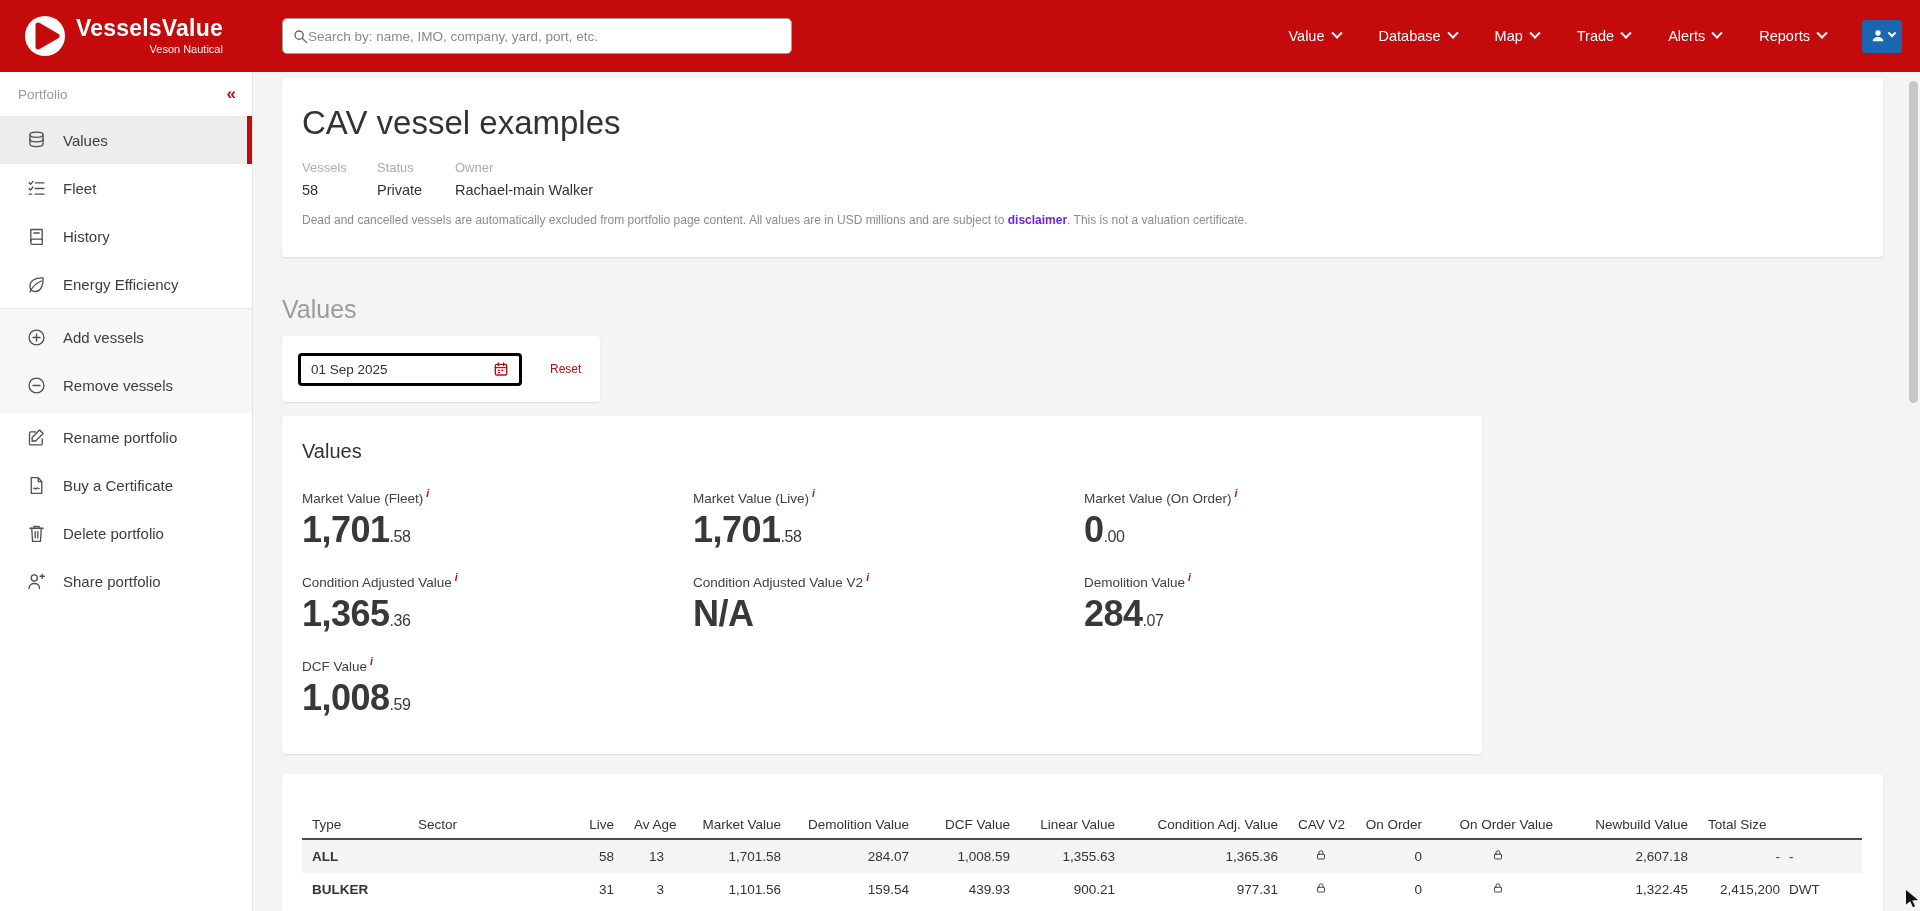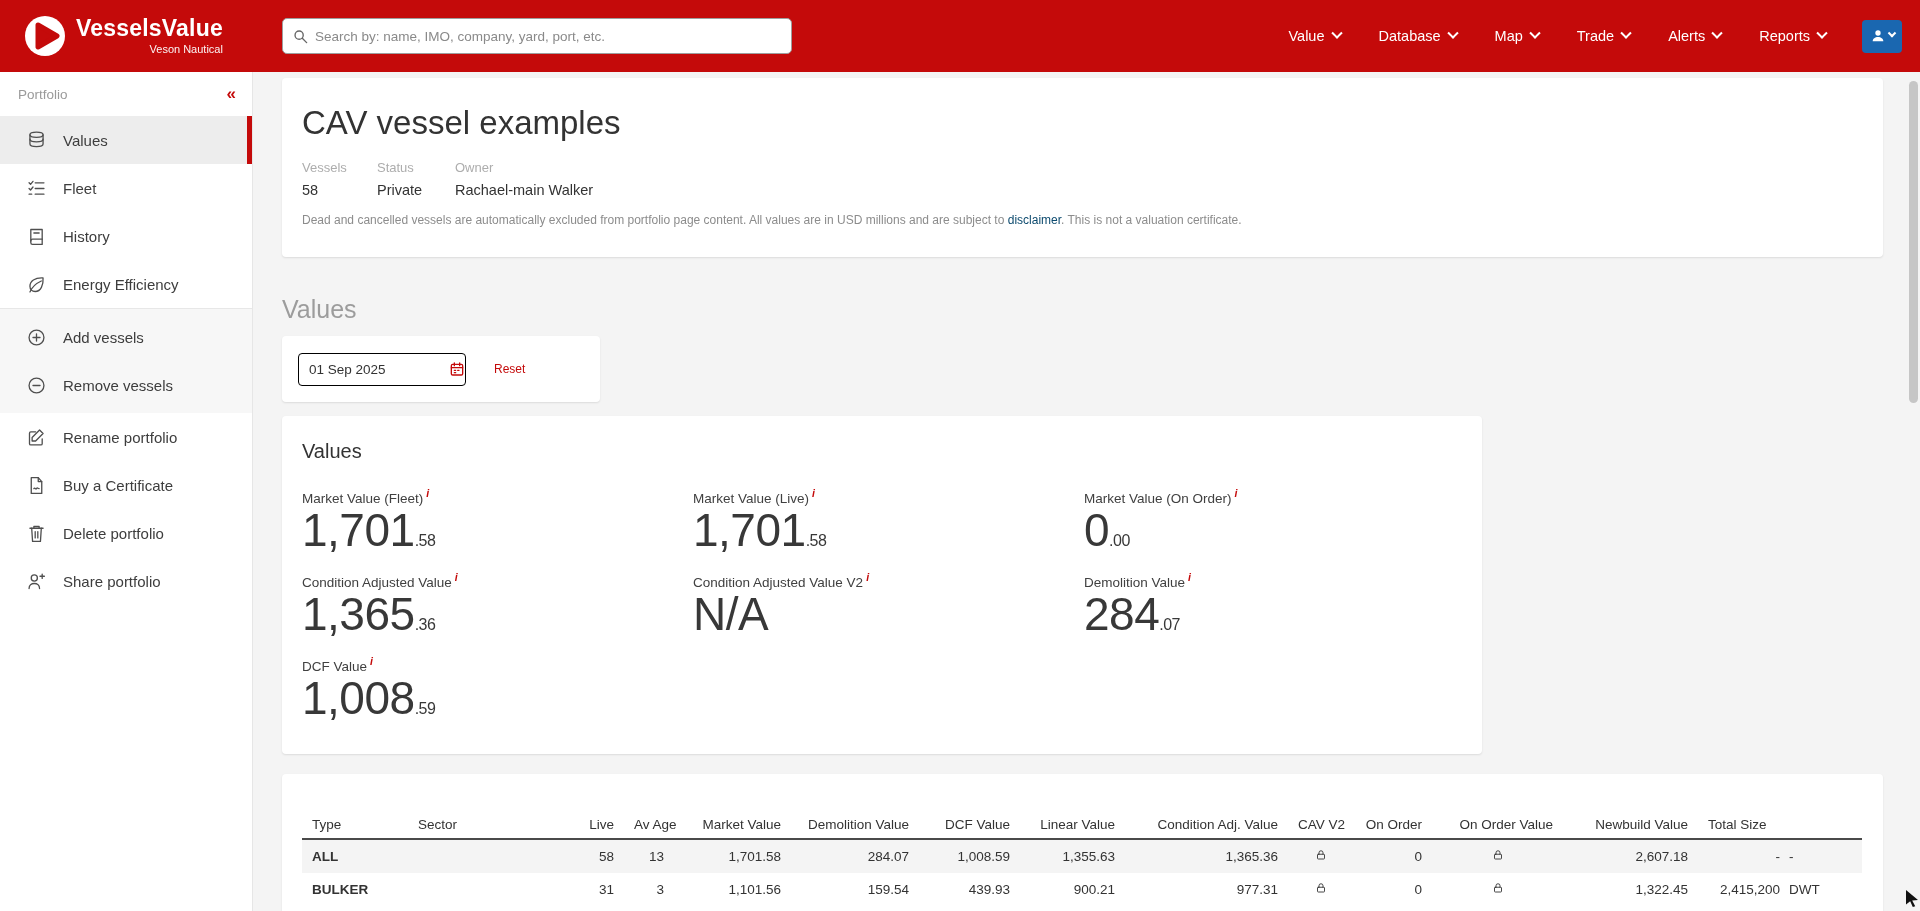--- a/index.html
+++ b/index.html
@@ -17,21 +17,21 @@
     background: #c40a0a; display: flex; align-items: center; z-index: 50;
   }
   .brand { display: flex; align-items: center; gap: 10px; padding-left: 24px; min-width: 250px; }
   .brand-icon { width: 42px; height: 42px; }
   .brand-text { color: #fff; line-height: 1; }
   .brand-name { font-size: 23px; font-weight: 700; letter-spacing: 0.2px; }
   .brand-sub { font-size: 11px; font-weight: 400; text-align: right; margin-top: 4px; opacity: 0.95; }
 
   .searchbox {
     margin-left: 32px; width: 510px; height: 36px; background: #fff;
-    border-radius: 5px; display: flex; align-items: center; padding: 0 10px; gap: 7px;
+    border-radius: 5px; display: flex; align-items: center; padding: 0 10px; 
     border: 1px solid #9e9e9e;
   }
   .searchbox input {
     border: none; outline: none; flex: 1; font-size: 13.5px; color: #333;
     font-family: inherit; background: transparent;
   }
   .searchbox input::placeholder { color: #8a8a8a; }
 
   .topnav { margin-left: auto; display: flex; align-items: center; gap: 38px; }
   .nav-item { display: flex; align-items: center; gap: 8px; color: #fff; font-size: 14.5px; cursor: pointer; }
@@ -69,43 +69,43 @@
 
   .title-card { margin-top: 6px; height: 179px; padding: 24px 20px 0 20px; }
   .page-title { font-size: 33px; font-weight: 500; color: #333; line-height: 42px; }
   .meta-row { display: flex; margin-top: 16px; }
   .meta-col { margin-right: 0; }
   .meta-col.c1 { width: 75px; }
   .meta-col.c2 { width: 78px; }
   .meta-label { font-size: 13px; color: #adadad; margin-bottom: 7px; }
   .meta-value { font-size: 14.5px; color: #333; }
   .disclaimer { margin-top: 15px; font-size: 12px; color: #8c8c8c; }
-  .disclaimer .dlink { color: #0c4a6e; font-weight: 400; cursor: pointer; }
+  .disclaimer .dlink { color: #6d28d9; font-weight: 700; cursor: pointer; }
 
   .section-heading { margin: 38px 0 12px 0; font-size: 25px; font-weight: 400; color: #9c9c9c; }
 
   .filter-card { width: 318px; height: 66px; display: flex; align-items: center; padding: 0 16px; gap: 28px; }
   .date-input {
-    width: 168px; height: 33px; border: 1px solid #000000; border-radius: 4px;
+    width: 224px; height: 33px; border: 3px solid #000000; border-radius: 4px;
     display: flex; align-items: center; padding: 0 10px;
   }
   .date-input input {
     border: none; outline: none; width: 140px; font-size: 13.5px; color: #333; font-family: inherit;
   }
   .cal-ic { margin-left: auto; cursor: pointer; display: flex; }
   .reset-link { color: #c40a0a; font-size: 12px; cursor: pointer; }
 
   .values-card { margin-top: 14px; width: 1200px; height: 338px; padding: 24px 20px; }
   .card-heading { font-size: 20px; font-weight: 500; color: #333; }
   .metric-grid { margin-top: 24px; display: grid; grid-template-columns: repeat(3, 391px); }
   .metric { margin-bottom: 17px; height: 67px; }
   .metric-label { font-size: 13.5px; color: #404040; }
   .info-ic { color: #c40a0a; font-style: italic; font-weight: 700; font-size: 10.5px; vertical-align: super; margin-left: 3px; }
   .metric-value { margin-top: 1px; color: #383838; letter-spacing: -0.5px; line-height: 46px; white-space: nowrap; }
-  .num-main { font-size: 46px; }
+  .num-main { font-size: 36px; font-weight: bold; }
   .num-dec { font-size: 16px; }
 
   .stats-card { margin-top: 20px; width: 1601px; height: 220px; padding: 24px 20px; overflow: hidden; }
   .stats-table { margin-top: 13px; width: 1560px; border-collapse: collapse; font-size: 13.5px; color: #333; table-layout: fixed; }
   .stats-table th {
     font-weight: 500; padding: 6px 10px; border-bottom: 2px solid #4a4a4a; white-space: nowrap;
   }
   .stats-table td { padding: 8px 10px; white-space: nowrap; }
   .al { text-align: left; } .ar { text-align: right; } .ac { text-align: center; }
   tr.zebra { background: #f4f4f4; }

